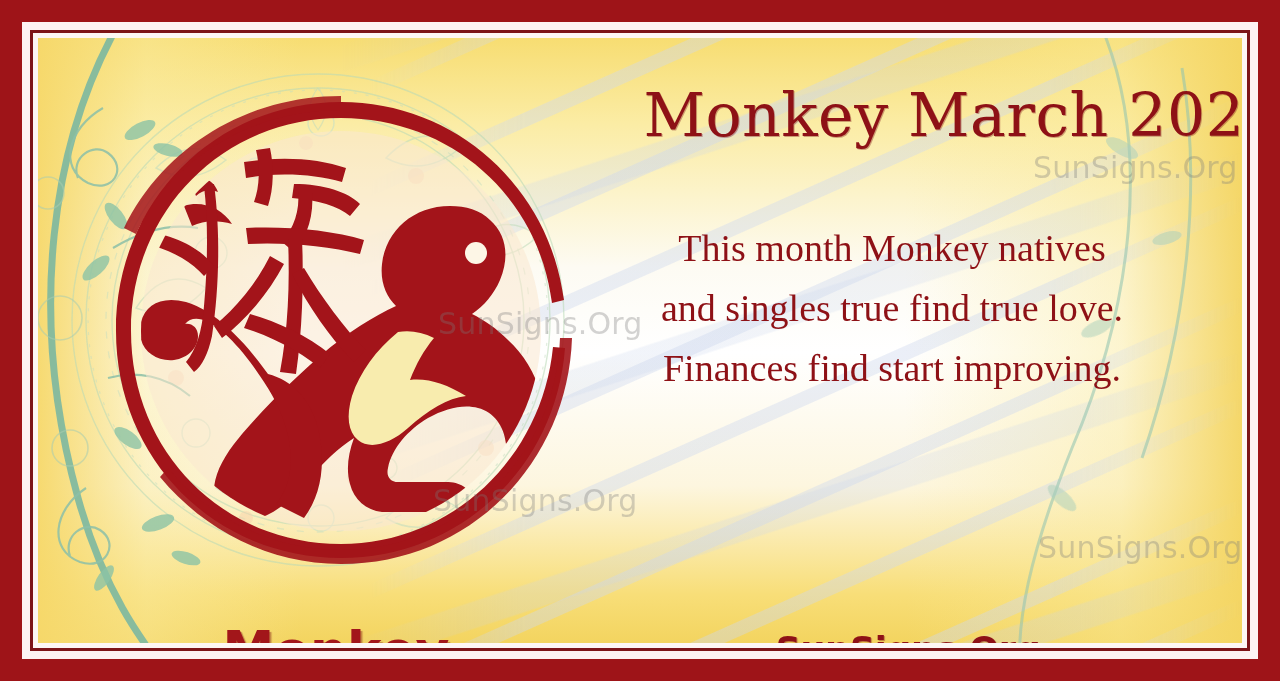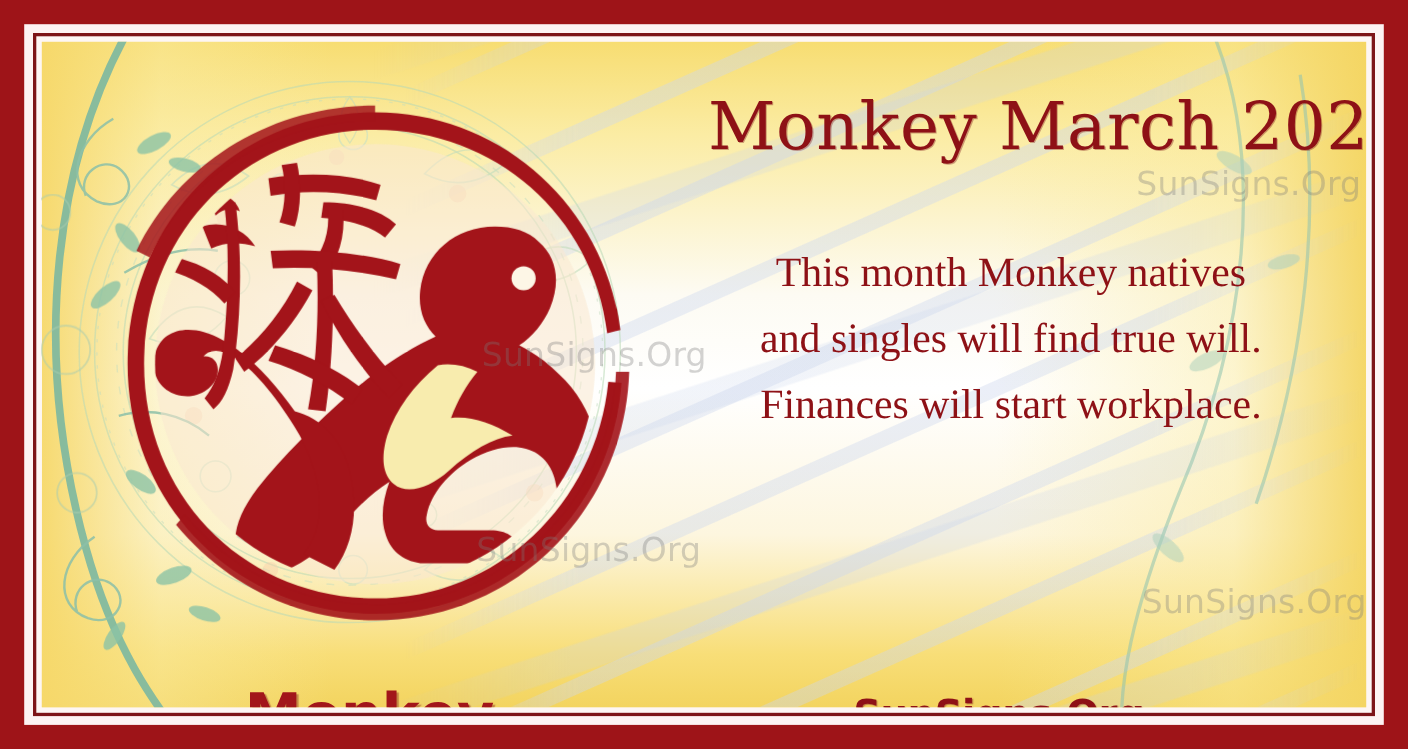--- a/index.html
+++ b/index.html
@@ -53,21 +53,21 @@
 
   
   #emblem{position:absolute;left:60px;top:50px;width:480px;height:490px;}
 
   
   #title{position:absolute;left:545px;top:45px;width:700px;
         font-family:"DejaVu Serif","Liberation Serif",serif;
         font-size:60px;line-height:64px;font-weight:400;color:#8e1116;
         text-align:right;letter-spacing:.5px;
         text-shadow:1px 1px 0 rgba(120,10,14,.35);}
-  #body-text{position:absolute;left:520px;top:180px;width:722px;
+  #body-text{position:absolute;left:493px;top:180px;width:722px;
         font-family:"Liberation Serif","DejaVu Serif",serif;
         font-size:38px;line-height:60px;color:#8e1116;text-align:center;
         font-weight:400;}
   #body-text .ln{display:block;white-space:nowrap;}
 
   #brand{position:absolute;left:680px;top:592px;width:380px;
         font-family:"DejaVu Sans","Liberation Sans",sans-serif;
         font-weight:bold;font-size:35px;color:#8e1116;text-align:center;
         letter-spacing:-.3px;
         text-shadow:1px 1px 1px rgba(120,12,16,.45);}
@@ -303,22 +303,22 @@
 
     <div class="wm" id="wm1">SunSigns.Org</div>
     <div class="wm" id="wm2">SunSigns.Org</div>
     <div class="wm" id="wm3">SunSigns.Org</div>
     <div class="wm" id="wm4">SunSigns.Org</div>
 
     <div id="title">Monkey March 2022</div>
 
     <div id="body-text">
       <span class="ln">This month Monkey natives</span>
-      <span class="ln">and singles will find true will.</span>
-      <span class="ln">Finances will start workplace.</span>
+      <span class="ln">and singles true find true love.</span>
+      <span class="ln">Finances find start improving.</span>
     </div>
 
     <div id="sign-name">Monkey</div>
 
     <div id="brand">SunSigns.Org</div>
 
   </div>
 </div>
 
 </body></html>

